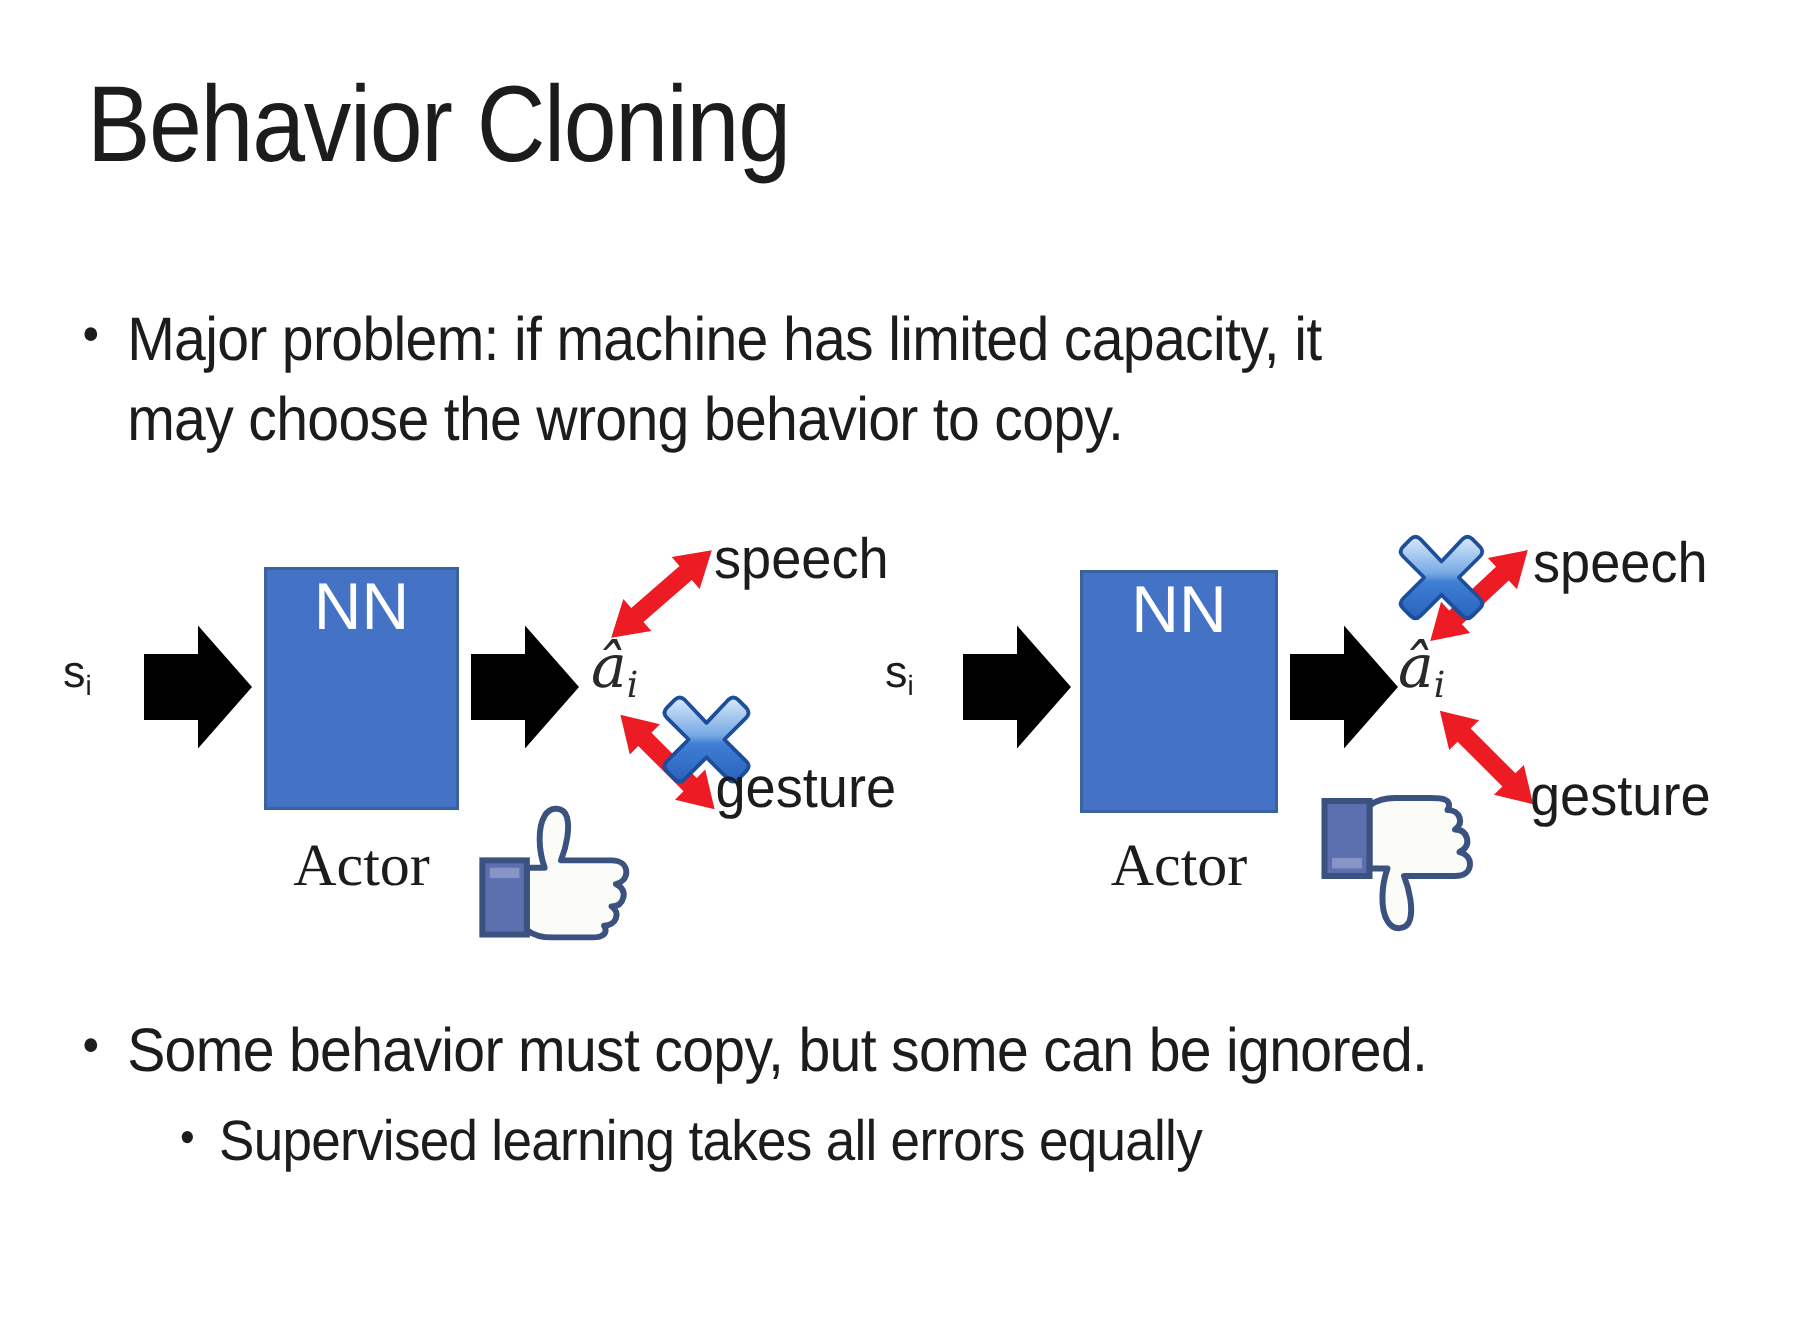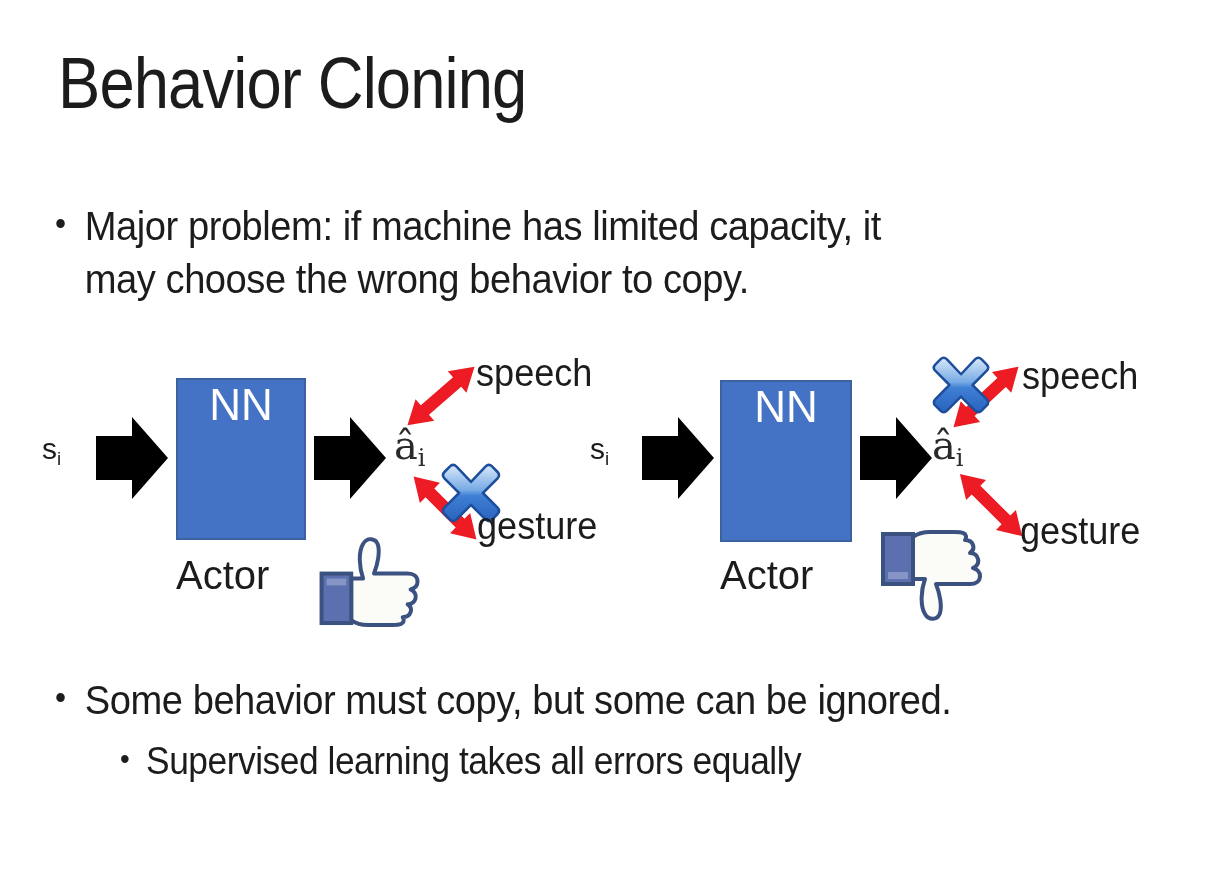--- a/index.html
+++ b/index.html
@@ -24,24 +24,24 @@
   .bullet-text{font-size:41px;line-height:1.3;}
   .sub .bullet-glyph{flex:0 0 28px;font-size:30px;line-height:1.45;}
   .sub .bullet-text{font-size:38px;}
   .nn-box{
     background:var(--nn-box-fill,#4472C4);
     border:2px solid var(--nn-box-border,#3c619f);
     box-sizing:border-box;
     display:flex;align-items:flex-start;justify-content:center;
     color:#ffffff;font-size:44px;
   }
-  .actor-label{font-size:40px;text-align:left;}
+  .actor-label{font-size:40px;text-align:center;font-family:Liberation Serif, serif;}
   .io-label{font-size:30px;white-space:nowrap;}
   .io-label sub{font-size:0.62em;vertical-align:-0.3em;}
-  .math-label{font-family:"DejaVu Serif", serif;font-size:40px;color:#2a2a2a;white-space:nowrap;}
+  .math-label{font-family:"DejaVu Serif", serif;font-style:italic;font-size:40px;color:#2a2a2a;white-space:nowrap;}
   .math-label sub{font-size:0.6em;vertical-align:-0.28em;}
   .arrow-label{font-size:38px;white-space:nowrap;transform:scaleX(0.95);transform-origin:left top;}
   .dbl-wrap{display:block;}
   .crop-bar{background:#141414;}
   svg{display:block;}
 </style>
 </head>
 <body>
 
 <div class="slide">

